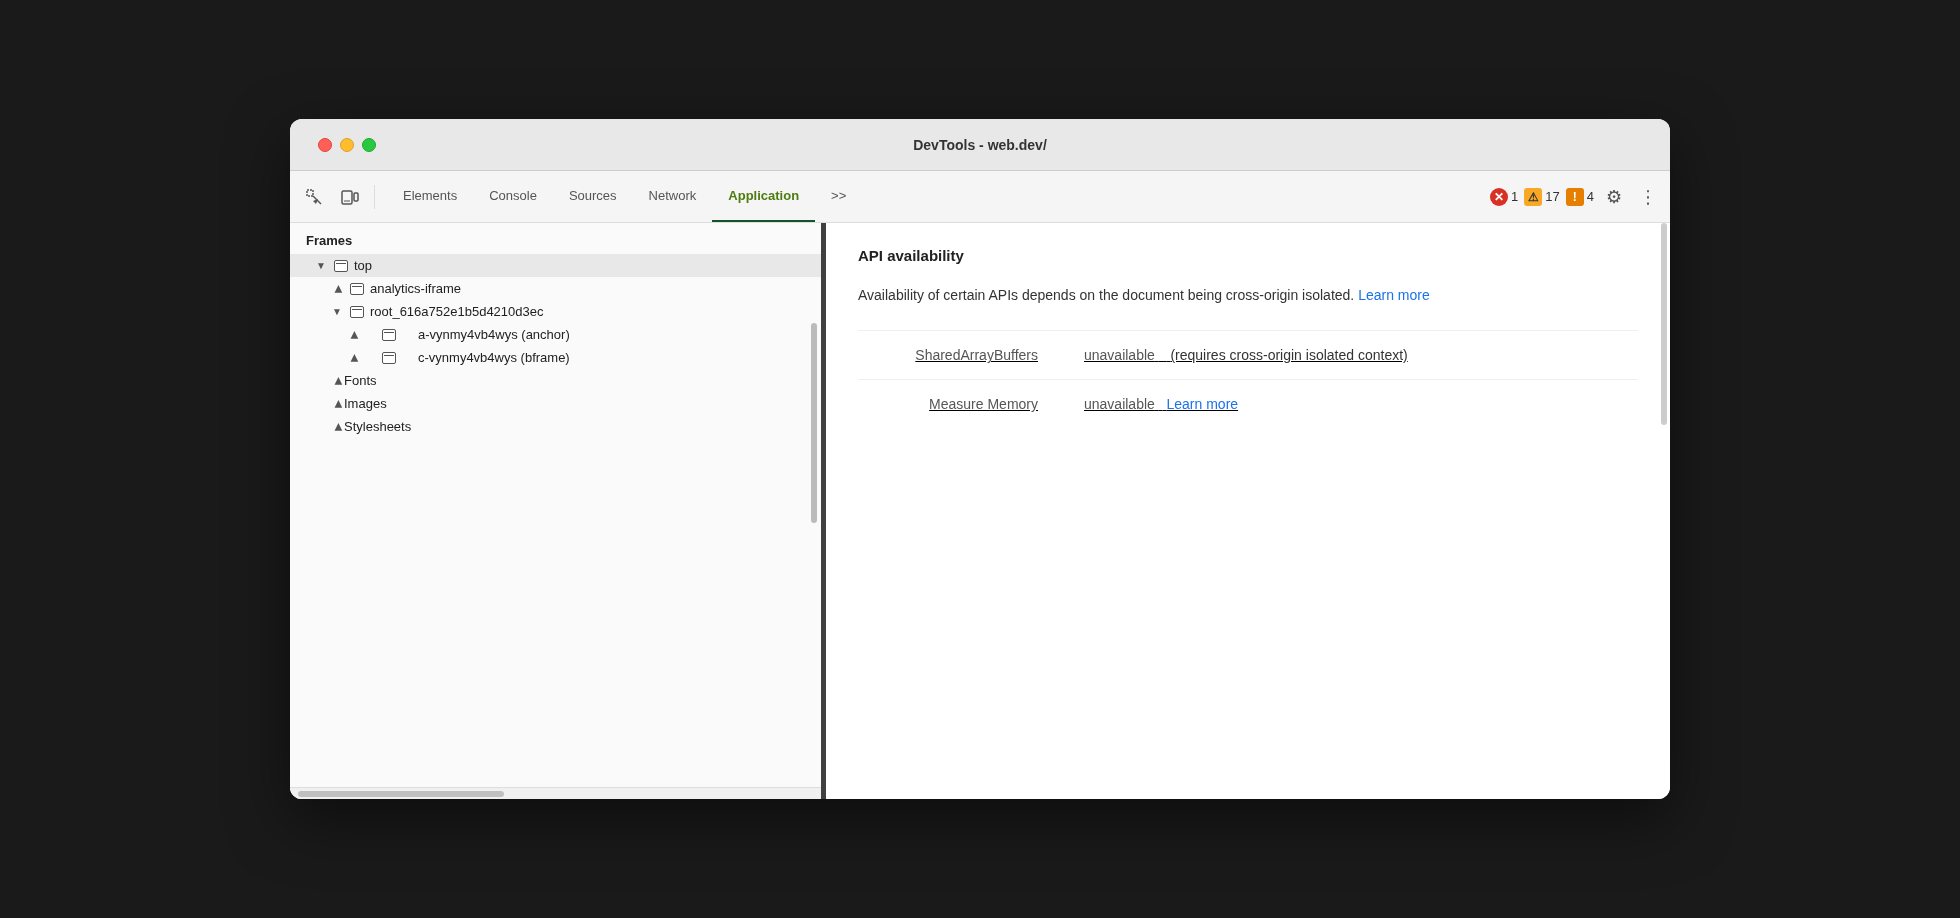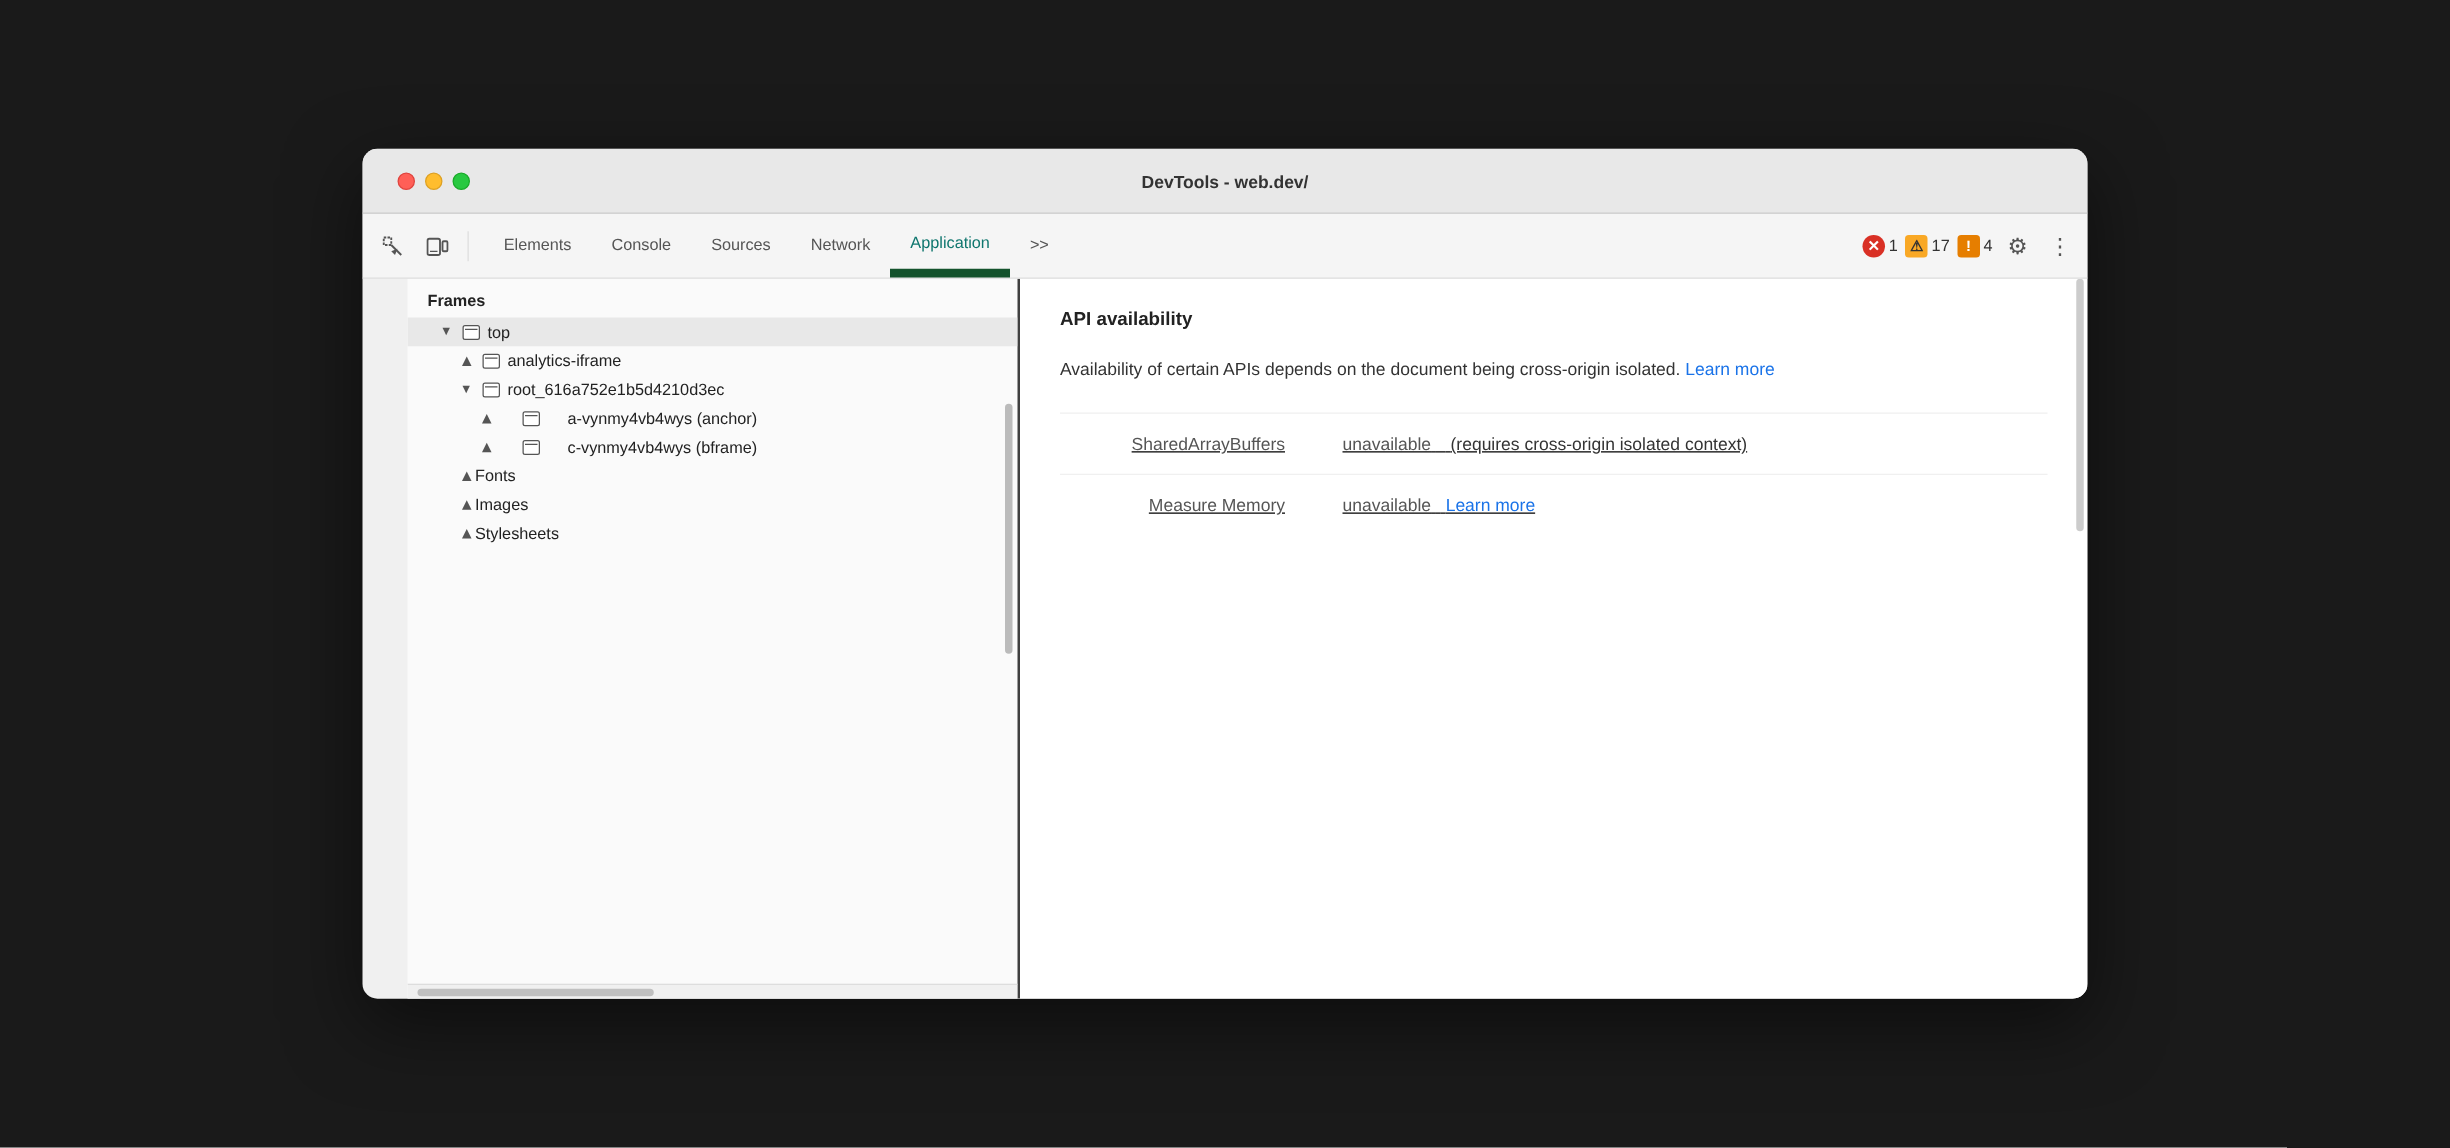--- a/index.html
+++ b/index.html
@@ -93,23 +93,23 @@
       align-items: center;
       padding: 0 16px;
       font-size: 13px;
       color: #555;
       cursor: pointer;
       border-bottom: 2px solid transparent;
       white-space: nowrap;
       height: 100%;
     }
     .tab.active {
-      color: #0f766e;
-      border-bottom: 7px solid #14532d;
-      font-weight: 400;
+      color: #4d7c0f;
+      border-bottom: 2px solid #14532d;
+      font-weight: 700;
     }
     .toolbar-right {
       margin-left: auto;
       display: flex;
       align-items: center;
       gap: 6px;
     }
     .badge {
       display: flex;
       align-items: center;
@@ -153,27 +153,26 @@
       border-radius: 4px;
     }
     
     .main {
       display: flex;
       flex: 1;
       overflow: hidden;
     }
     
     .sidebar {
-      width: 490px;
+      width: 536px;
       background: #fafafa;
-      border-right: 2px solid #404040;
+      border-right: 5px solid #404040;
       overflow-y: auto;
       overflow-x: hidden;
       position: relative;
-      margin-left: 36px;
     }
     .sidebar-section-header {
       font-size: 13px;
       font-weight: 600;
       color: #222;
       padding: 10px 16px 6px 16px;
     }
     .tree-item {
       display: flex;
       align-items: center;

